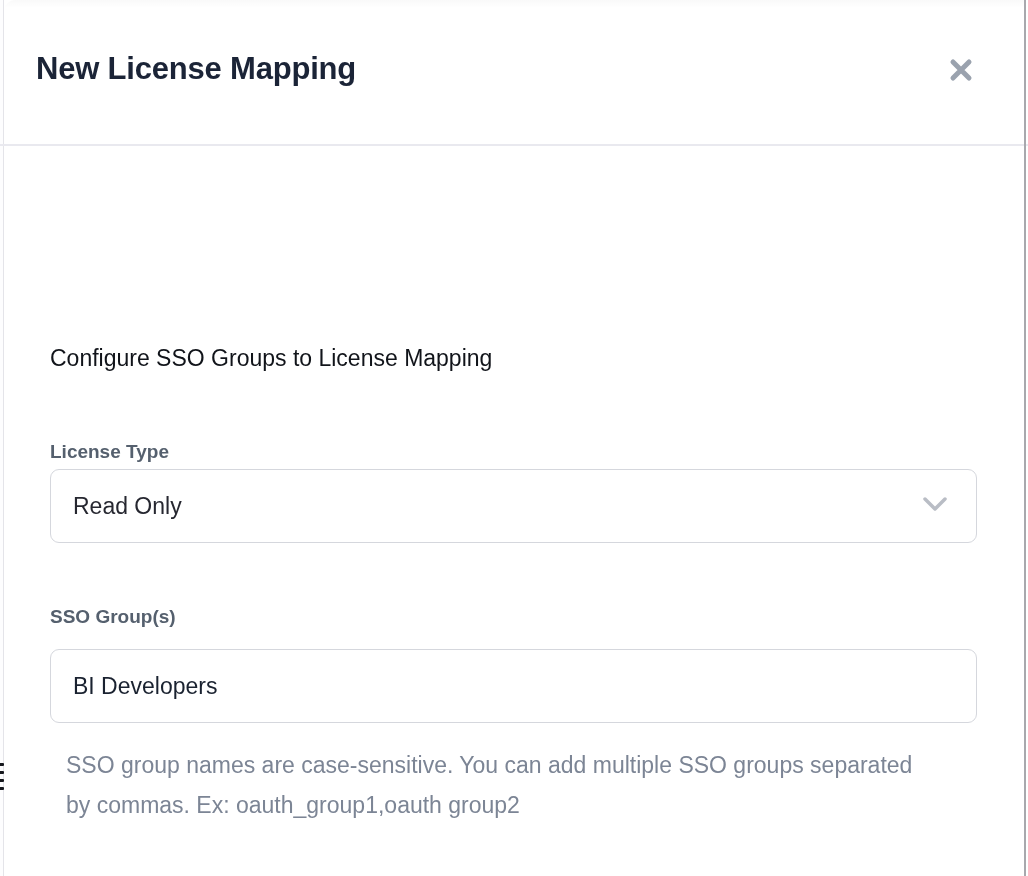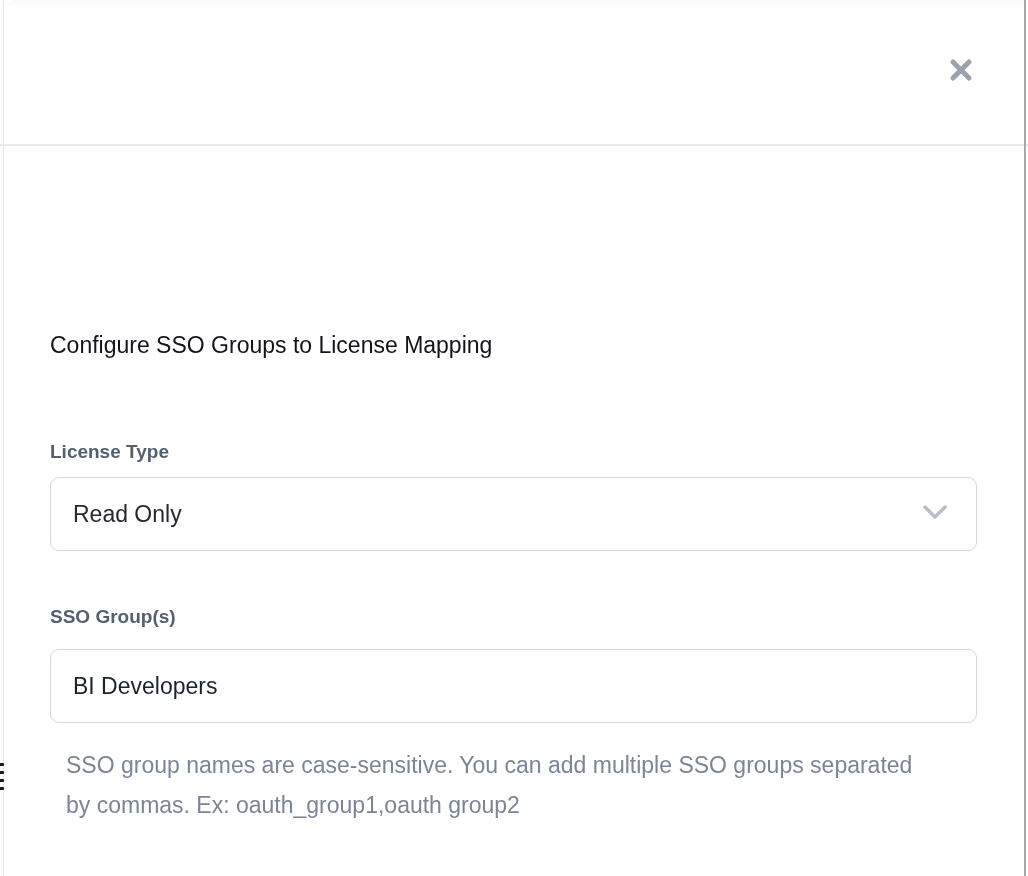--- a/index.html
+++ b/index.html
@@ -71,37 +71,37 @@
   .close-btn svg{display:block;}
   .header-divider{
     position:absolute;left:-5px;right:-4px;top:144px;height:2px;
     background:var(--divider-color);
   }
 
   .modal-body{
     position:relative;
   }
   .subtitle{
-    position:absolute;left:45px;top:187px;
+    position:absolute;left:45px;top:200px;
     font-size:23px;color:var(--text-color);line-height:28px;
   }
   .field-label{
     position:absolute;left:45px;
     font-size:19px;font-weight:700;color:var(--label-color);line-height:23px;
   }
   .label-license{top:296px;}
   .label-sso{top:461px;}
 
   .control{
     position:absolute;left:45px;width:927px;height:74px;
     border:1px solid var(--border-color);
     border-radius:9px;
     background:#ffffff;
   }
-  .select-box{top:333px;display:flex;align-items:center;cursor:pointer;}
+  .select-box{top:325px;display:flex;align-items:center;cursor:pointer;}
   .select-box .select-value{
     margin-left:22px;font-size:23px;color:#262730;
   }
   .select-box .chevron{
     position:absolute;right:28px;top:50%;transform:translateY(-50%);
   }
 
   .text-input{
     top:505px;
     padding:12px 22px;
@@ -124,20 +124,21 @@
   <div class="dash"></div>
   <div class="dash"></div>
   <div class="dash"></div>
 </div>
 
 <div class="window-right-border"></div>
 
 <div class="modal">
 
   <div class="modal-header">
+    <h1 class="modal-title">New License Mapping</h1>
     <button class="close-btn" aria-label="Close">
       <svg width="26" height="26" viewBox="0 0 26 26">
         <path d="M5 5 L21 21 M21 5 L5 21" stroke="#9aa2ae" stroke-width="5" stroke-linecap="round" fill="none"></path>
       </svg>
     </button>
     <div class="header-divider"></div>
   </div>
 
   <div class="modal-body">
 

